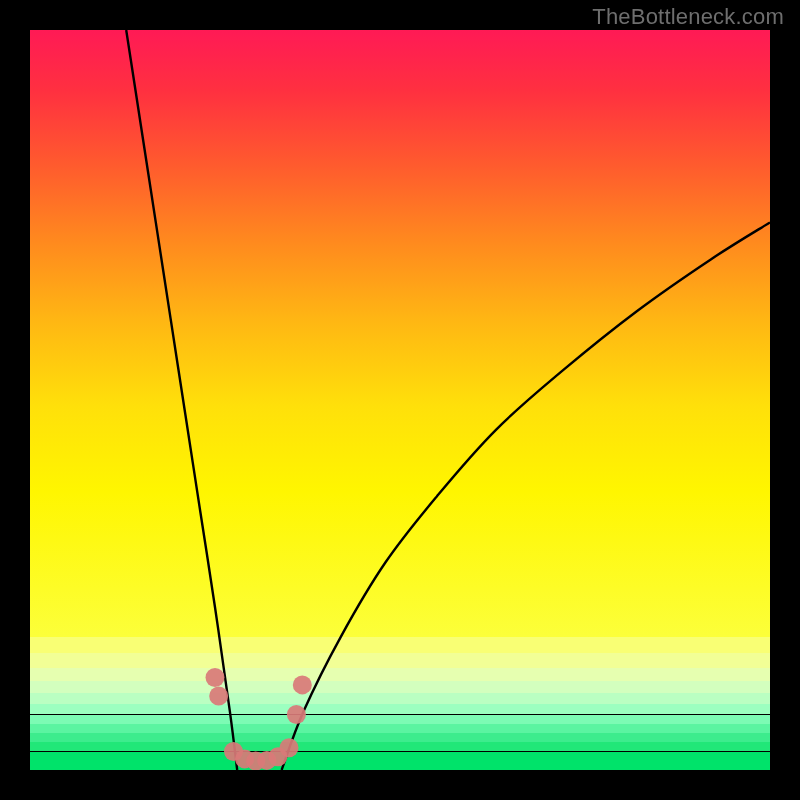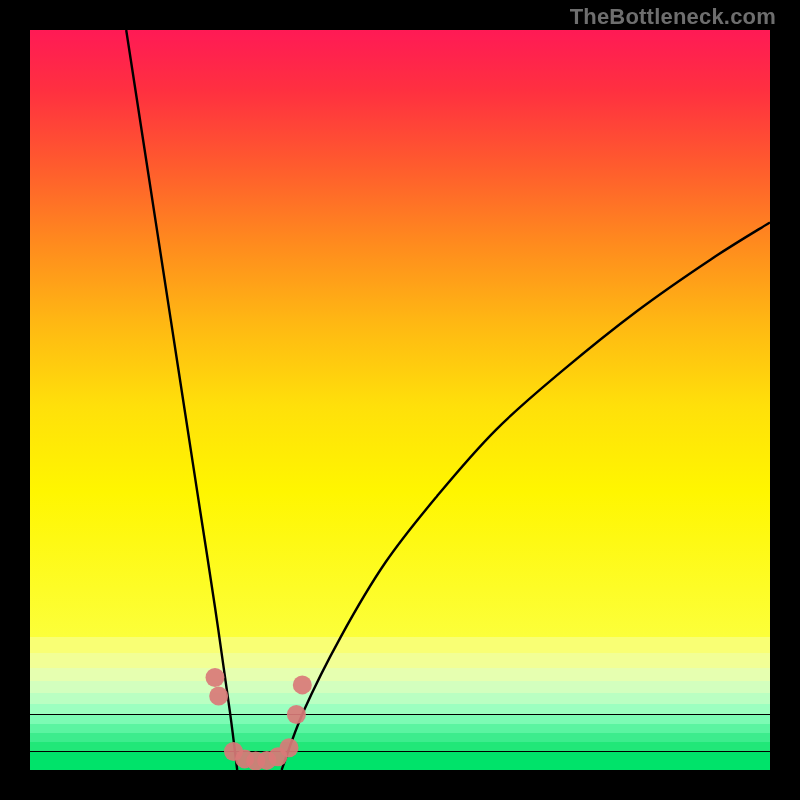--- a/index.html
+++ b/index.html
@@ -45,25 +45,25 @@
       #fcff3a 100%
     );
   }
   .band {
     position: absolute;
     left: 0; right: 0;
   }
   .watermark {
     position: absolute;
     top: 4px;
-    right: 24px;
+    right: 16px;
     color: #6e6e6e;
     font-size: 22px;
     letter-spacing: 0.2px;
-    font-weight: 700;
+    font-weight: 400;
   }
   svg.curves {
     position: absolute;
     inset: 0;
   }
 </style>
 </head>
 <body>
 
 <div class="frame">

